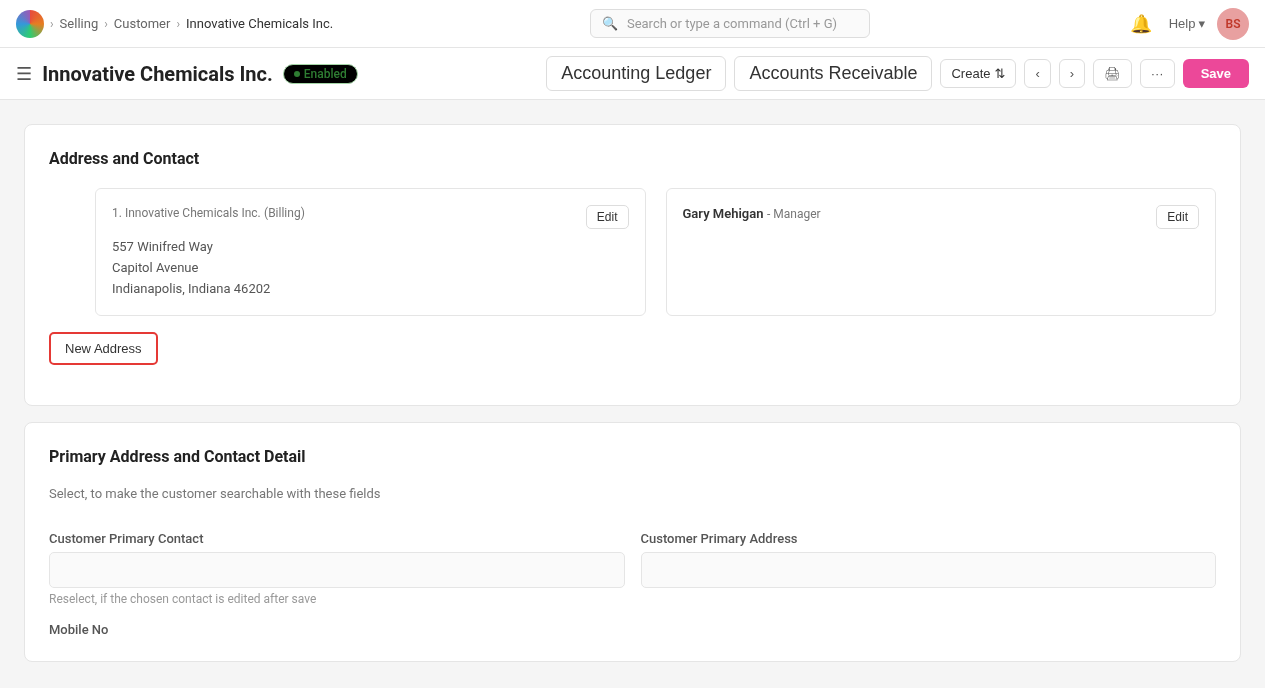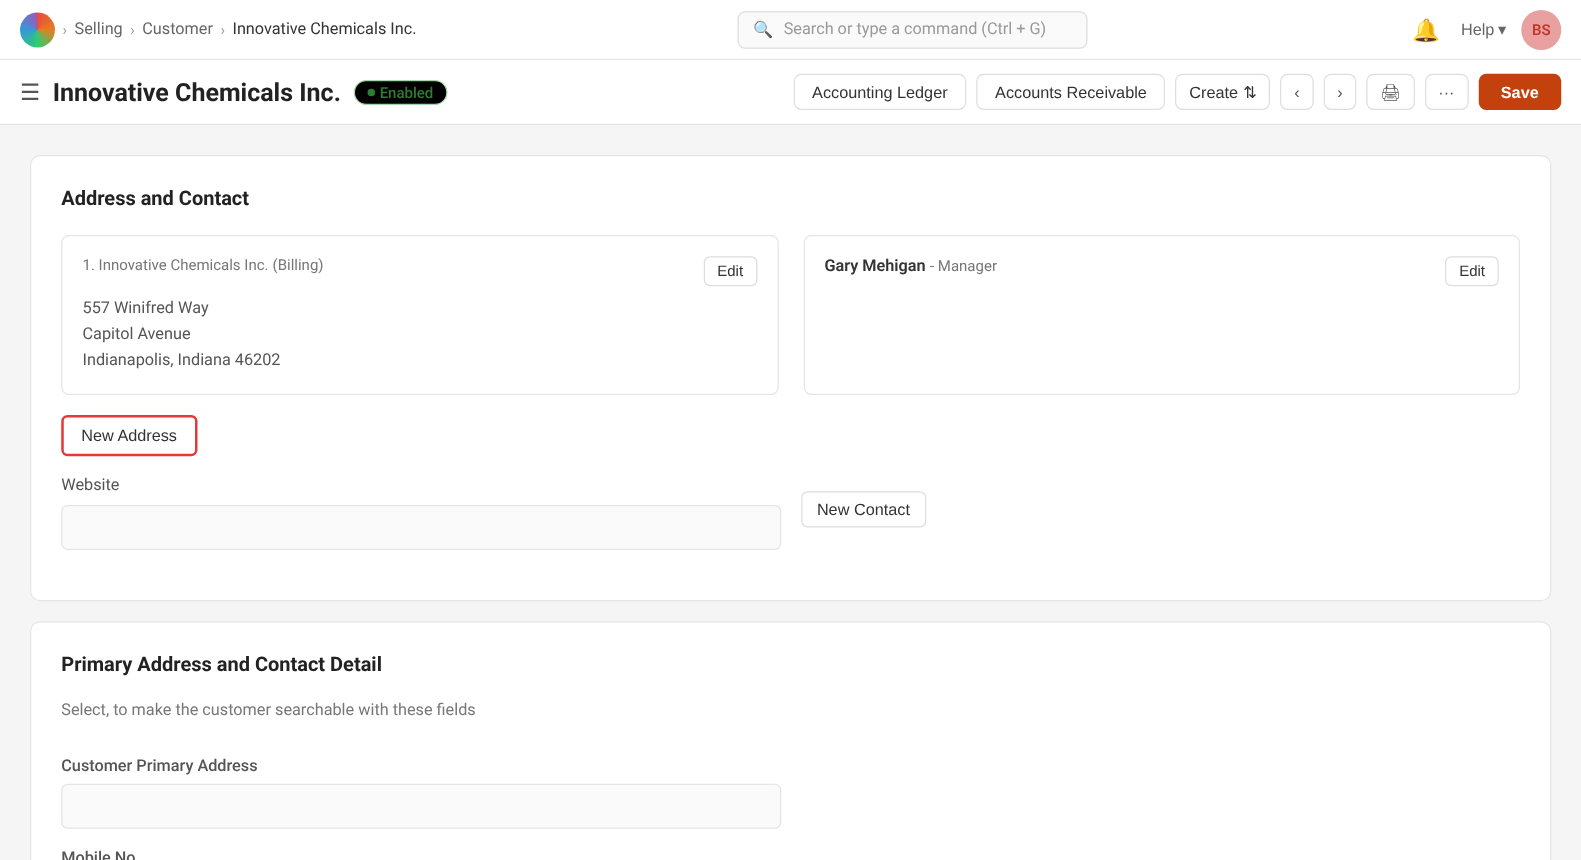--- a/index.html
+++ b/index.html
@@ -54,51 +54,51 @@
     .status-badge {
       background: #000000; color: #2e7d32; border: 1px solid #a5d6a7;
       border-radius: 12px; padding: 2px 10px; font-size: 12px; font-weight: 500;
       display: flex; align-items: center; gap: 4px;
     }
     .status-dot { width: 6px; height: 6px; border-radius: 50%; background: #2e7d32; }
 
     .page-header-right { display: flex; align-items: center; gap: 8px; }
     .btn-outline {
       background: #fff; border: 1px solid #ddd; border-radius: 6px;
-      padding: 6px 14px; font-size: 13px; cursor: pointer; color: #333;
+      padding: 6px 14px; font-size: 18px; cursor: pointer; color: #333;
     }
     .btn-create {
       background: #fff; border: 1px solid #ddd; border-radius: 6px;
       padding: 6px 10px; font-size: 13px; cursor: pointer; color: #333;
       display: flex; align-items: center; gap: 4px;
     }
     .btn-nav {
       background: #fff; border: 1px solid #ddd; border-radius: 6px;
       padding: 6px 10px; font-size: 13px; cursor: pointer; color: #555;
     }
     .btn-more {
       background: #fff; border: 1px solid #ddd; border-radius: 6px;
       padding: 6px 10px; font-size: 13px; cursor: pointer; color: #555;
     }
     .btn-save {
-      background: #c2410c; border: none; border-radius: 6px;
+      background: #ec4899; border: none; border-radius: 6px;
       padding: 7px 18px; font-size: 13px; cursor: pointer; color: #fff; font-weight: 600;
     }
 
     
     .main-content { padding: 24px; max-width: 1265px; }
 
     .card {
       background: #fff; border-radius: 8px; border: 1px solid #e5e5e5;
       margin-bottom: 16px; overflow: hidden;
     }
     .card-body { padding: 24px; }
     .section-title { font-size: 16px; font-weight: 700; color: #222; margin-bottom: 20px; }
 
-    .two-col { display: grid; grid-template-columns: 1fr 1fr; gap: 20px; margin-bottom: 16px; }
+    .two-col { display: grid; grid-template-columns: 1fr 1fr; gap: 20px; margin-bottom: 16px; margin-left: 46px; }
 
     .address-box {
       border: 1px solid #e5e5e5; border-radius: 6px; padding: 16px;
       position: relative;
     }
     .address-box-header { display: flex; justify-content: space-between; align-items: flex-start; }
     .address-label { font-size: 13px; font-weight: 600; color: #333; }
     .address-label span { font-weight: 400; color: #777; font-size: 12px; }
     .address-line { color: #555; font-size: 13px; line-height: 1.6; margin-top: 8px; }
 
@@ -224,40 +224,36 @@
             <span class="contact-role">- Manager</span>
           </div>
           <button class="btn-edit">Edit</button>
         </div>
       </div>
 
       
       <button class="btn-new-address">New Address</button>
 
       
-      <div style="display:grid; grid-template-columns: 1fr 1fr; gap:16px; margin-bottom:16px;">
-        <div>
-          <div class="website-label">Website</div>
-          <input type="text" class="website-input" value="" style="">
-        </div>
-        <div style="display:flex;align-items:flex-start;padding-top:0;">
-          <button class="btn-new-contact">New Contact</button>
-        </div>
-      </div>
 
     </div>
   </div>
 
   <div class="card">
     <div class="card-body">
       <div class="section-title">Primary Address and Contact Detail</div>
       <div class="section-subtitle">Select, to make the customer searchable with these fields</div>
 
       <div class="field-row">
         <div>
+          <div class="field-label">Customer Primary Contact</div>
+          <input type="text" class="field-input" value="" style="">
+          <div class="field-note">Reselect, if the chosen contact is edited after save</div>
+        </div>
+        <div>
           <div class="field-label">Customer Primary Address</div>
           <input type="text" class="field-input" value="" style="">
         </div>
       </div>
 
       <div>
         <div class="mobile-label">Mobile No</div>
       </div>
 
     </div>

